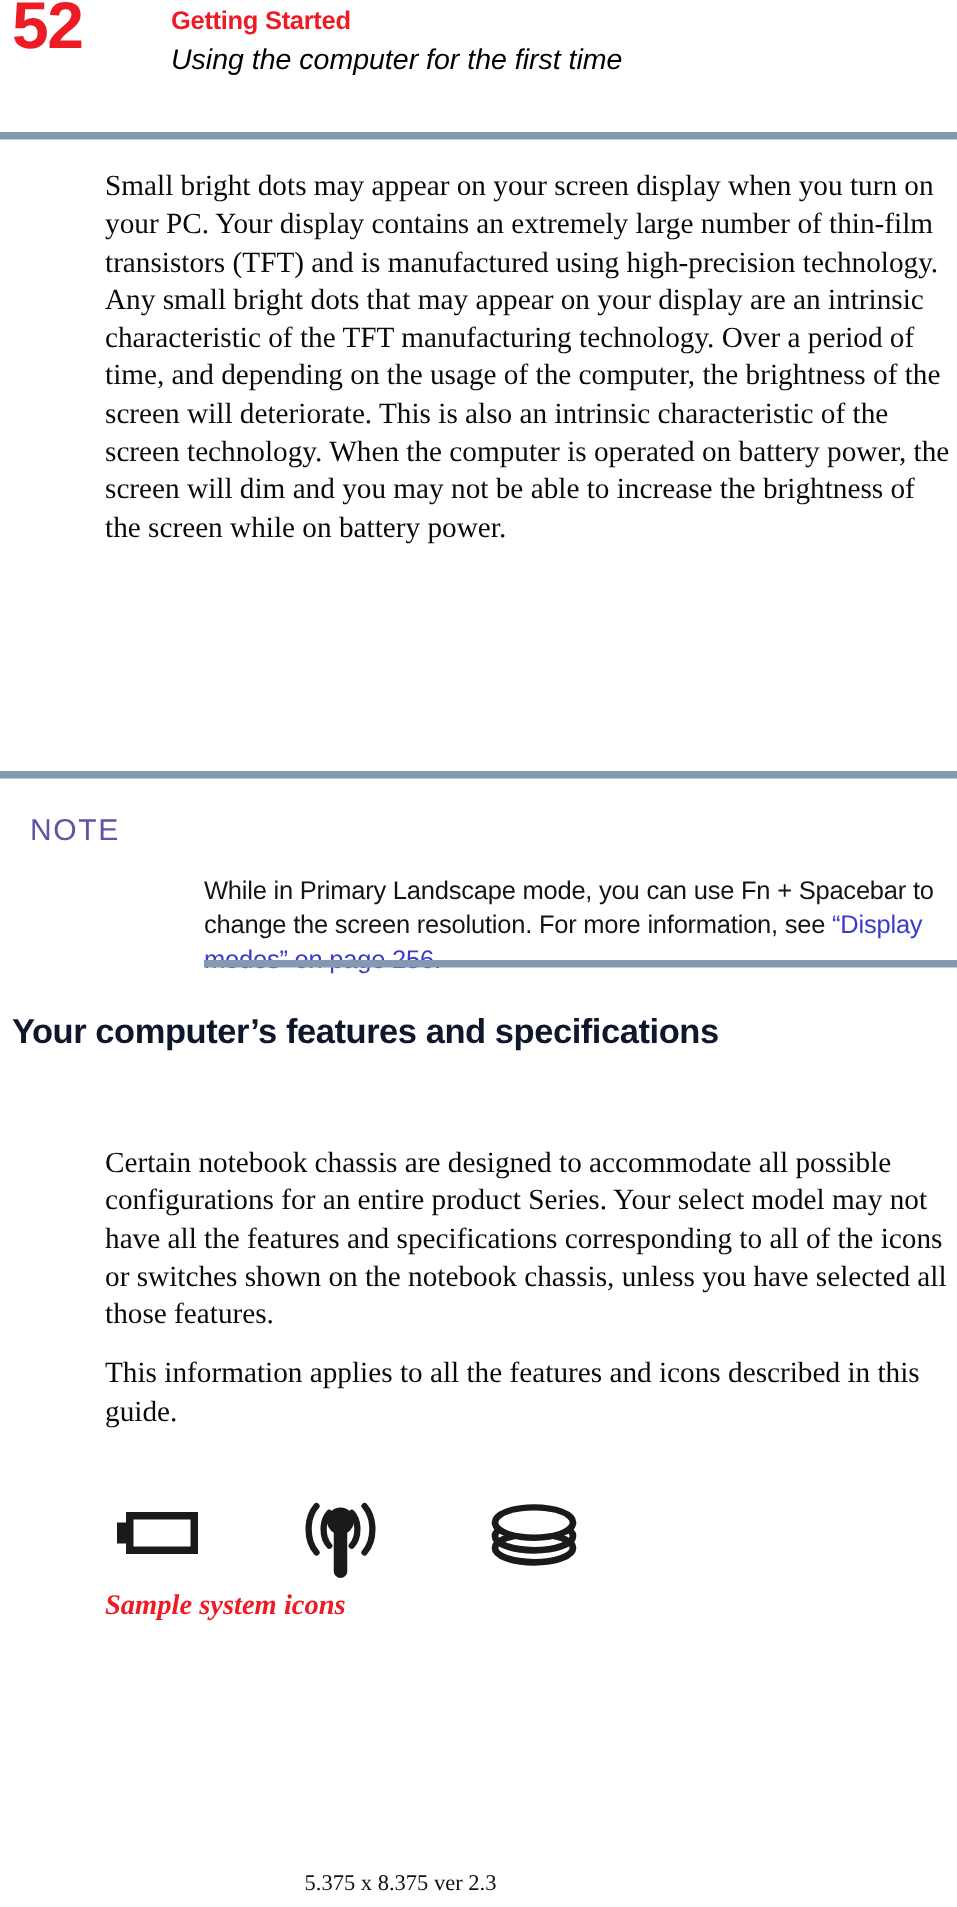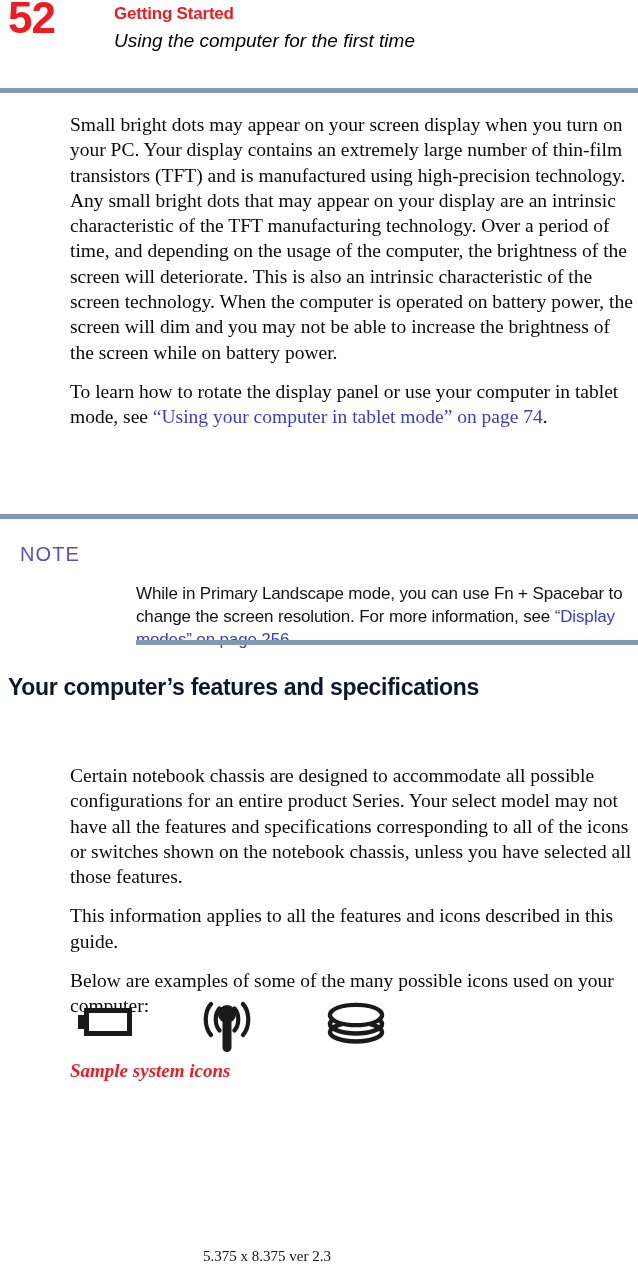--- a/index.html
+++ b/index.html
@@ -171,38 +171,36 @@
 <div class="page-header">
   <div class="folio">52</div>
   <div class="head-chapter">Getting Started</div>
   <div class="head-section">Using the computer for the first time</div>
 </div>
 
 <div class="rule rule-head"></div>
 
 <div class="body-col" style="top:112px;">
   <p class="body">Small bright dots may appear on your screen display when you turn on your PC. Your display contains an extremely large number of thin-film transistors (TFT) and is manufactured using high-precision technology. Any small bright dots that may appear on your display are an intrinsic characteristic of the TFT manufacturing technology. Over a period of time, and depending on the usage of the computer, the brightness of the screen will deteriorate. This is also an intrinsic characteristic of the screen technology. When the computer is operated on battery power, the screen will dim and you may not be able to increase the brightness of the screen while on battery power.</p>
-  <p class="body"><span>To learn how to rotate the display panel or use your computer in tablet mode, see </span><span class="xref">“Using your computer in tablet mode” on page 74</span><span>.</span></p>
 </div>
 
 <div class="rule rule-note-top"></div>
 
 <div class="note-block">
   <div class="note-label">NOTE</div>
   <div class="note-text"><span>While in Primary Landscape mode, you can use Fn + Spacebar to change the screen resolution. For more information, see </span><span class="xref">“Display modes” on page 256</span><span>.</span></div>
 </div>
 
 <div class="rule rule-note-bottom"></div>
 
 <div class="section-heading">Your computer’s features and specifications</div>
 
 <div class="body-col" style="top:720px;margin-top:43px;">
   <p class="body">Certain notebook chassis are designed to accommodate all possible configurations for an entire product Series. Your select model may not have all the features and specifications corresponding to all of the icons or switches shown on the notebook chassis, unless you have selected all those features.</p>
   <p class="body">This information applies to all the features and icons described in this guide.</p>
-  <p class="body">Below are examples of some of the many possible icons used on your computer:</p>
 </div>
 
 <div class="icon-row">
 
   <div class="icon-slot icon-battery">
     <svg width="56" height="44" viewBox="0 0 56 44" aria-hidden="true">
       <rect x="0" y="15" width="7" height="14" fill="#1a1a1a"></rect>
       <rect x="6" y="8" width="48" height="28" fill="#1a1a1a"></rect>
       <rect x="11" y="13" width="38" height="18" fill="#ffffff"></rect>
     </svg>

